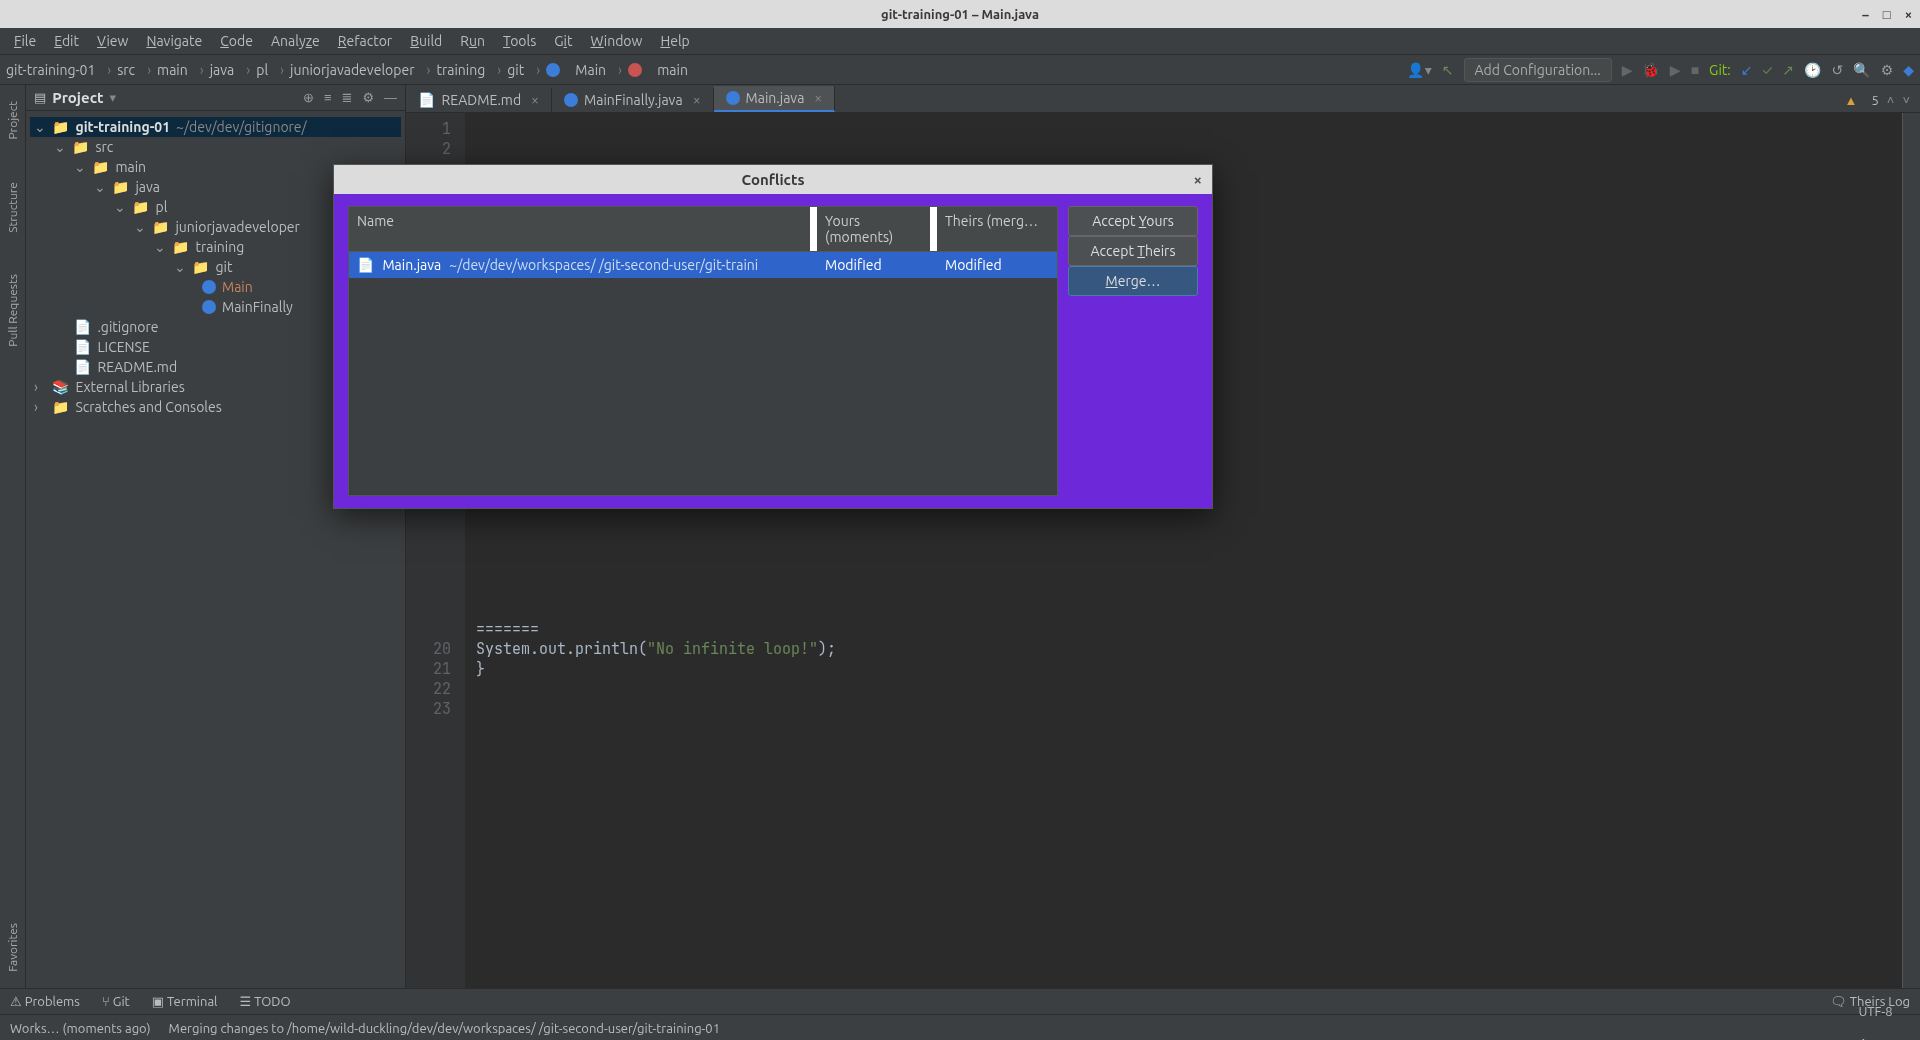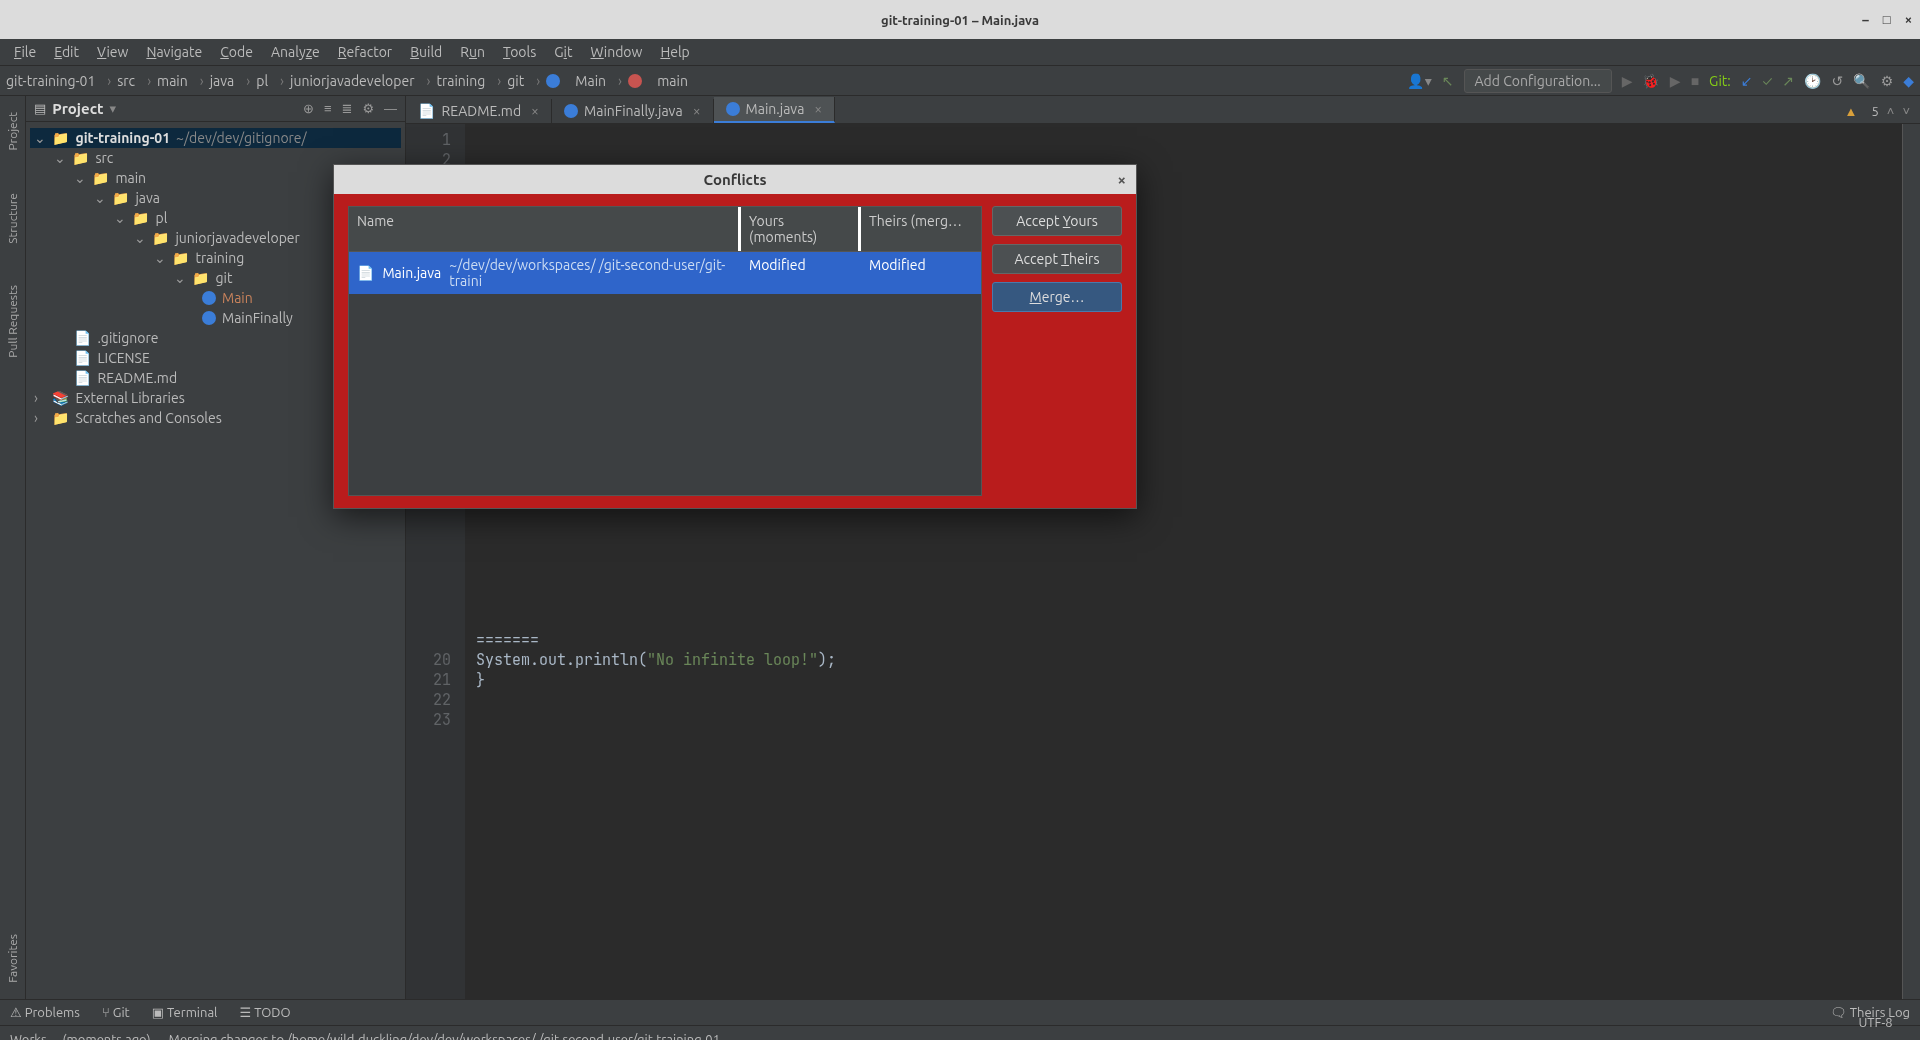--- a/index.html
+++ b/index.html
@@ -1,17 +1,17 @@
 <!DOCTYPE html>
 <html><head>
 <meta charset="utf-8">
 <style>
 * { margin:0; padding:0; box-sizing:border-box; }
 body { font-family:"Segoe UI",Ubuntu,sans-serif; font-size:13px; background:#2b2b2b; color:#bbbbbb; width:1920px; height:1040px; overflow:hidden; position:relative; }
-.titlebar { height:39px; background:#dcdcdc; color:#3a3a3a; display:flex; align-items:center; justify-content:center; position:relative; font-weight:600; }
+.titlebar { height:28px; background:#dcdcdc; color:#3a3a3a; display:flex; align-items:center; justify-content:center; position:relative; font-weight:600; }
 .titlebar .winbtns { position:absolute; right:8px; display:flex; gap:14px; font-size:13px; cursor:pointer; }
 .menubar { height:27px; background:#3c3f41; display:flex; align-items:center; padding:0 6px; gap:2px; font-size:14px; border-bottom:1px solid #2b2b2b;}
 .menubar span { padding:2px 8px; cursor:pointer; }
 .menubar u{text-decoration:underline;}
 .navbar { height:30px; background:#3c3f41; display:flex; align-items:center; padding:0 6px; font-size:14px; border-bottom:1px solid #2b2b2b;}
 .crumbs { display:flex; align-items:center; gap:6px; }
 .crumb { display:flex; align-items:center; gap:6px; color:#bbb; }
 .crumb::after { content:'›'; color:#777; margin-left:6px; }
 .crumb:last-child::after { content:''; }
 .tbar-right { margin-left:auto; display:flex; align-items:center; gap:10px; }
@@ -39,36 +39,36 @@
 .codelines { padding:6px 10px; color:#a9b7c6; flex:1;}
 .kw{color:#cc7832;} .str{color:#6a8759;} .sem{color:#cc7832;}
 .statusbar { height:26px; background:#3c3f41; display:flex; align-items:center; padding:0 10px; font-size:13px; gap:18px; border-top:1px solid #2b2b2b;}
 .statusbar .right { margin-left:auto; display:flex; gap:18px;flex-direction:column; }
 .toolstrip { height:26px; background:#3c3f41; display:flex; align-items:center; padding:0 10px; gap:22px; font-size:13px; border-top:1px solid #2b2b2b;}
 .toolstrip .right { margin-left:auto; display:flex; gap:18px; }
 .rightrail{position:absolute;right:0;top:28px;bottom:0;width:18px;background:#3c3f41;border-left:1px solid #555;}
 .warnbadge{color:#d9a03b;font-weight:bold;margin-right:6px;}
 
 
-.dialog { position:absolute; left:333px; top:164px; width:804px; background:#b91c1c; border:1px solid #555; box-shadow:0 8px 30px rgba(0,0,0,.6); }
+.dialog { position:absolute; left:333px; top:164px; width:880px; background:#6d28d9; border:1px solid #555; box-shadow:0 8px 30px rgba(0,0,0,.6); }
 .dlg-title { background:#dcdcdc; color:#3a3a3a; text-align:center; font-weight:600; padding:6px; position:relative; font-size:15px;}
 .dlg-title .x { position:absolute; right:10px; top:6px; cursor:pointer; color:#555;}
 .dlg-body { padding:12px 14px; }
 .dlg-msg { font-size:15px; color:#bbb; margin-bottom:12px;}
 .dlg-msg b{color:#ddd;}
 .dlg-content { display:flex; gap:10px;}
 .tbl { flex:1; border:1px solid #555; background:#3c3f41; height:290px; }
 .tbl-hdr { display:flex; background:#45494a; border-bottom:1px solid #555;}
-.tbl-hdr div { padding:6px 8px; font-size:14px; color:#ccc; border-right:3px solid #ffffff;}
+.tbl-hdr div { padding:6px 8px; font-size:14px; color:#ccc; border-right:7px solid #ffffff;}
 .colname{flex:1;} .colyours{width:120px;} .coltheirs{width:120px;border-right:none!important;}
 .tbl-row { display:flex; background:#2f65ca; color:#fff; font-size:14px;}
 .tbl-row div { padding:5px 8px;}
 .tbl-row .colname{display:flex;gap:8px;align-items:center;}
 .tbl-row .path{color:#cdddf3;}
-.btns { display:flex; flex-direction:column; gap:8px; }
+.btns { display:flex; flex-direction:column; }
 .btn { background:#4c5052; border:1px solid #666; padding:6px 10px; color:#ddd; font-size:14px; border-radius:3px; width:130px; text-align:center; cursor:pointer;}
 .btn.primary { background:#365880; border-color:#4a79ab; }
 .dlg-foot{display:flex;align-items:center;padding:10px 14px 14px;gap:8px;}
 .dlg-foot .chk{width:14px;height:14px;border:1px solid #777;background:#3c3f41;display:inline-block;}
 .dlg-foot .close{margin-left:auto;background:#4c5052;border:1px solid #666;padding:4px 18px;border-radius:3px;cursor:pointer;}
 .ciricon{width:14px;height:14px;border-radius:50%;background:#4a8;display:inline-block;}
 .ciricon.blue{background:#3b7dd8;}
 </style>
 </head>
 <body>

